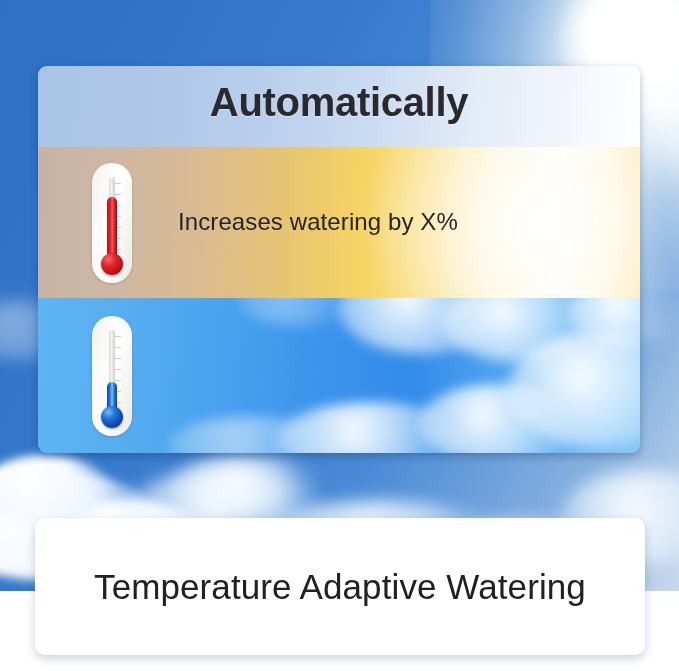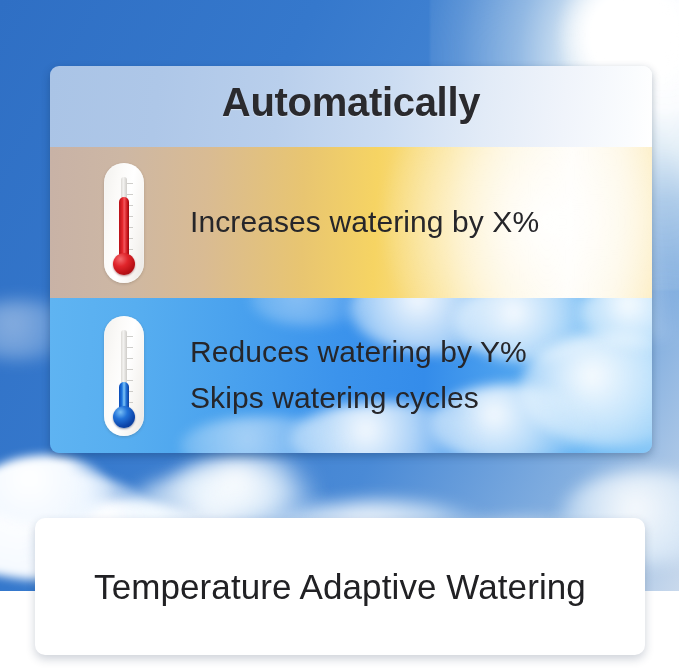--- a/index.html
+++ b/index.html
@@ -86,21 +86,21 @@
     filter: blur(5px);
   }
   .cloud.soft {
     background: radial-gradient(circle at 44% 40%, rgba(255,255,255,0.92) 0%, rgba(240,249,255,0.62) 45%, rgba(215,235,255,0.20) 74%, rgba(200,228,255,0.0) 100%);
     filter: blur(8px);
   }
 
   
   #card {
     position: absolute;
-    left: 50px; top: 66px;
+    left: 38px; top: 66px;
     width: 602px; height: 387px;
     border-radius: 9px;
     overflow: hidden;
     box-shadow: 0 3px 9px rgba(10,35,70,0.30);
   }
   .band {
     position: relative;
     overflow: hidden;
   }
   
@@ -159,21 +159,21 @@
     position: absolute;
     left: 140px;
     top: 0;
     height: 100%;
     display: flex;
     flex-direction: column;
     justify-content: center;
     gap: 3px;
   }
   .textcol .line {
-    font-size: 30px;
+    font-size: 24px;
     color: #26262a;
     line-height: 1.42;
     white-space: nowrap;
     letter-spacing: 0.1px;
   }
 
   
   .thermo {
     position: absolute;
     left: 54px;
@@ -345,24 +345,20 @@
           <i style="top:33px"></i>
             <i style="top:44px"></i>
             <i style="top:55px"></i>
           <i style="top:66px"></i>
         </div>
         <div class="tube"></div>
         <div class="fill"></div>
         <div class="bulb"></div>
       </div>
 
-      <div class="textcol">
-        <div class="line">Reduces watering by Y%</div>
-        <div class="line">Skips watering cycles</div>
-      </div>
     </div>
 
   </div>
 
   <div id="caption">
     <div class="cap-main">Temperature Adaptive Watering</div>
   </div>
 
 </div>
 

